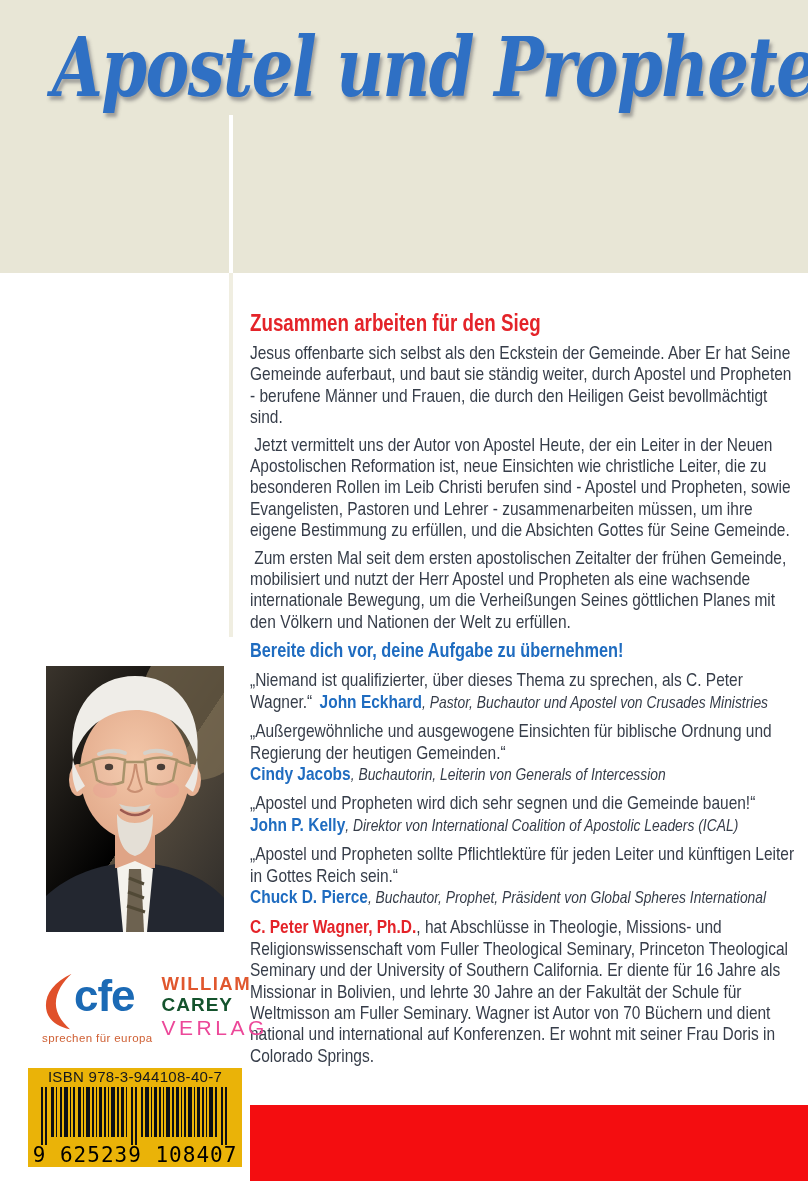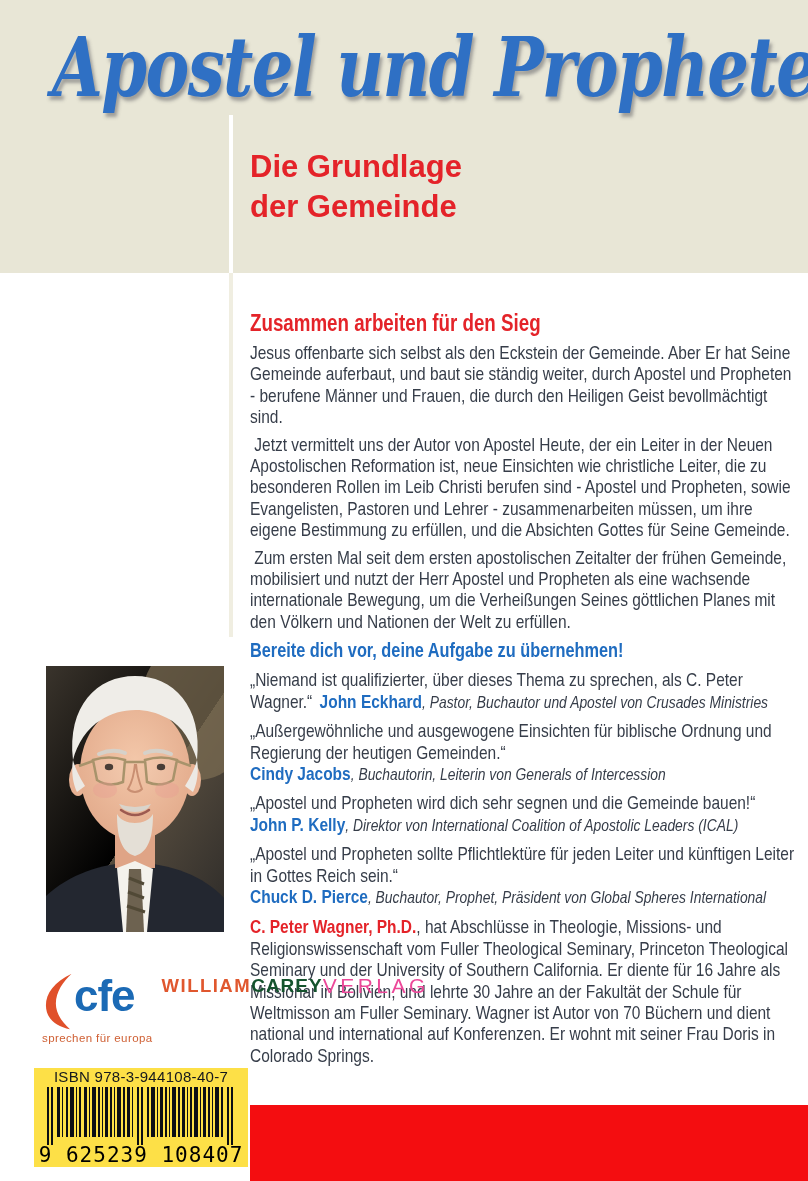--- a/index.html
+++ b/index.html
@@ -47,47 +47,43 @@
   .photo svg{display:block;}
   
   .publisher{position:absolute; left:42px; top:972px; display:flex; align-items:flex-start; gap:9px;}
   .cfe{display:flex; flex-direction:column;}
   .cfe-row{display:flex; align-items:flex-start;}
   .cfe-text{
     font-weight:bold; font-size:44px; line-height:48px; color:#1b6ab5;
     letter-spacing:-1px; margin-left:-4px;
   }
   .cfe-sub{font-size:11.5px; color:#cf5f33; letter-spacing:0.4px; margin-top:2px; white-space:nowrap;}
-  .wcv{display:flex; flex-direction:row; padding-top:2px;align-items:center;}
+  .wcv{display:flex; flex-direction:column; padding-top:2px;}
   .wcv-1{font-size:18.5px; line-height:19px; font-weight:bold; color:#e0572e; letter-spacing:1.5px;}
   .wcv-2{font-size:19px; line-height:23px; font-weight:bold; color:#14532d; letter-spacing:1px;}
   .wcv-3{font-size:21px; line-height:23px; font-weight:normal; color:#ec4899; letter-spacing:3.5px;}
   
-  .barcode{position:absolute; left:34px; top:1068px; width:214px; text-align:center; background:#fde047;}
+  .barcode{position:absolute; left:28px; top:1068px; width:214px; text-align:center; background:#eab308;}
   .isbn-label{font-size:15px; color:#15181d; letter-spacing:0.3px; white-space:nowrap;}
   .bars{display:block; margin:2px auto 0 auto;}
   .isbn-digits{
     font-family:"DejaVu Sans Mono", monospace; font-size:21px; color:#000;
     letter-spacing:1px; margin-top:-4px; white-space:nowrap;
   }
   
   .red-bar{position:absolute; left:250px; top:1105px; width:558px; height:76px; background:#f40d10;}
 </style>
 </head>
 <body>
 
 <div class="page">
 
   <div class="top-band">
     <h1 class="title">Apostel und Propheten</h1>
     <div class="divider-white"></div>
-    <div class="subtitle">
-      <div>Die Grundlage</div>
-      <div>der Gemeinde</div>
-    </div>
   </div>
   <div class="divider-beige"></div>
 
   <main class="content">
     <h2 class="sec-heading">Zusammen arbeiten für den Sieg</h2>
     <p class="body-p">Jesus offenbarte sich selbst als den Eckstein der Gemeinde. Aber Er hat Seine Gemeinde auferbaut, und baut sie ständig weiter, durch Apostel und Propheten - berufene Männer und Frauen, die durch den Heiligen Geist bevollmächtigt sind.</p>
     <p class="body-p">&nbsp;Jetzt vermittelt uns der Autor von Apostel Heute, der ein Leiter in der Neuen Apostolischen Reformation ist, neue Einsichten wie christliche Leiter, die zu besonderen Rollen im Leib Christi berufen sind - Apostel und Propheten, sowie Evangelisten, Pastoren und Lehrer - zusammenarbeiten müssen, um ihre eigene Bestimmung zu erfüllen, und die Absichten Gottes für Seine Gemeinde.</p>
     <p class="body-p">&nbsp;Zum ersten Mal seit dem ersten apostolischen Zeitalter der frühen Gemeinde, mobilisiert und nutzt der Herr Apostel und Propheten als eine wachsende internationale Bewegung, um die Verheißungen Seines göttlichen Planes mit den Völkern und Nationen der Welt zu erfüllen.</p>
     <p class="cta">Bereite dich vor, deine Aufgabe zu übernehmen!</p>
 

